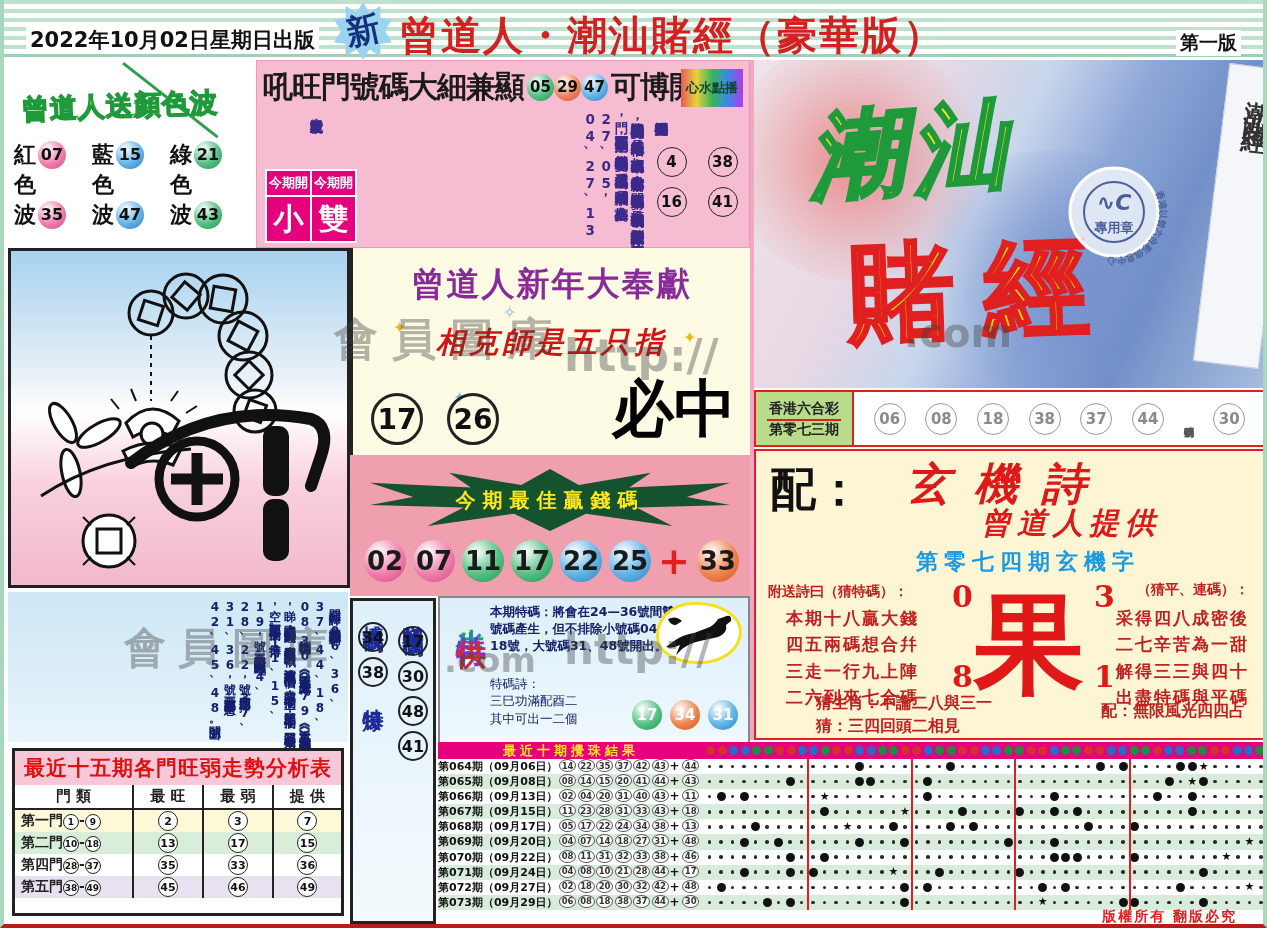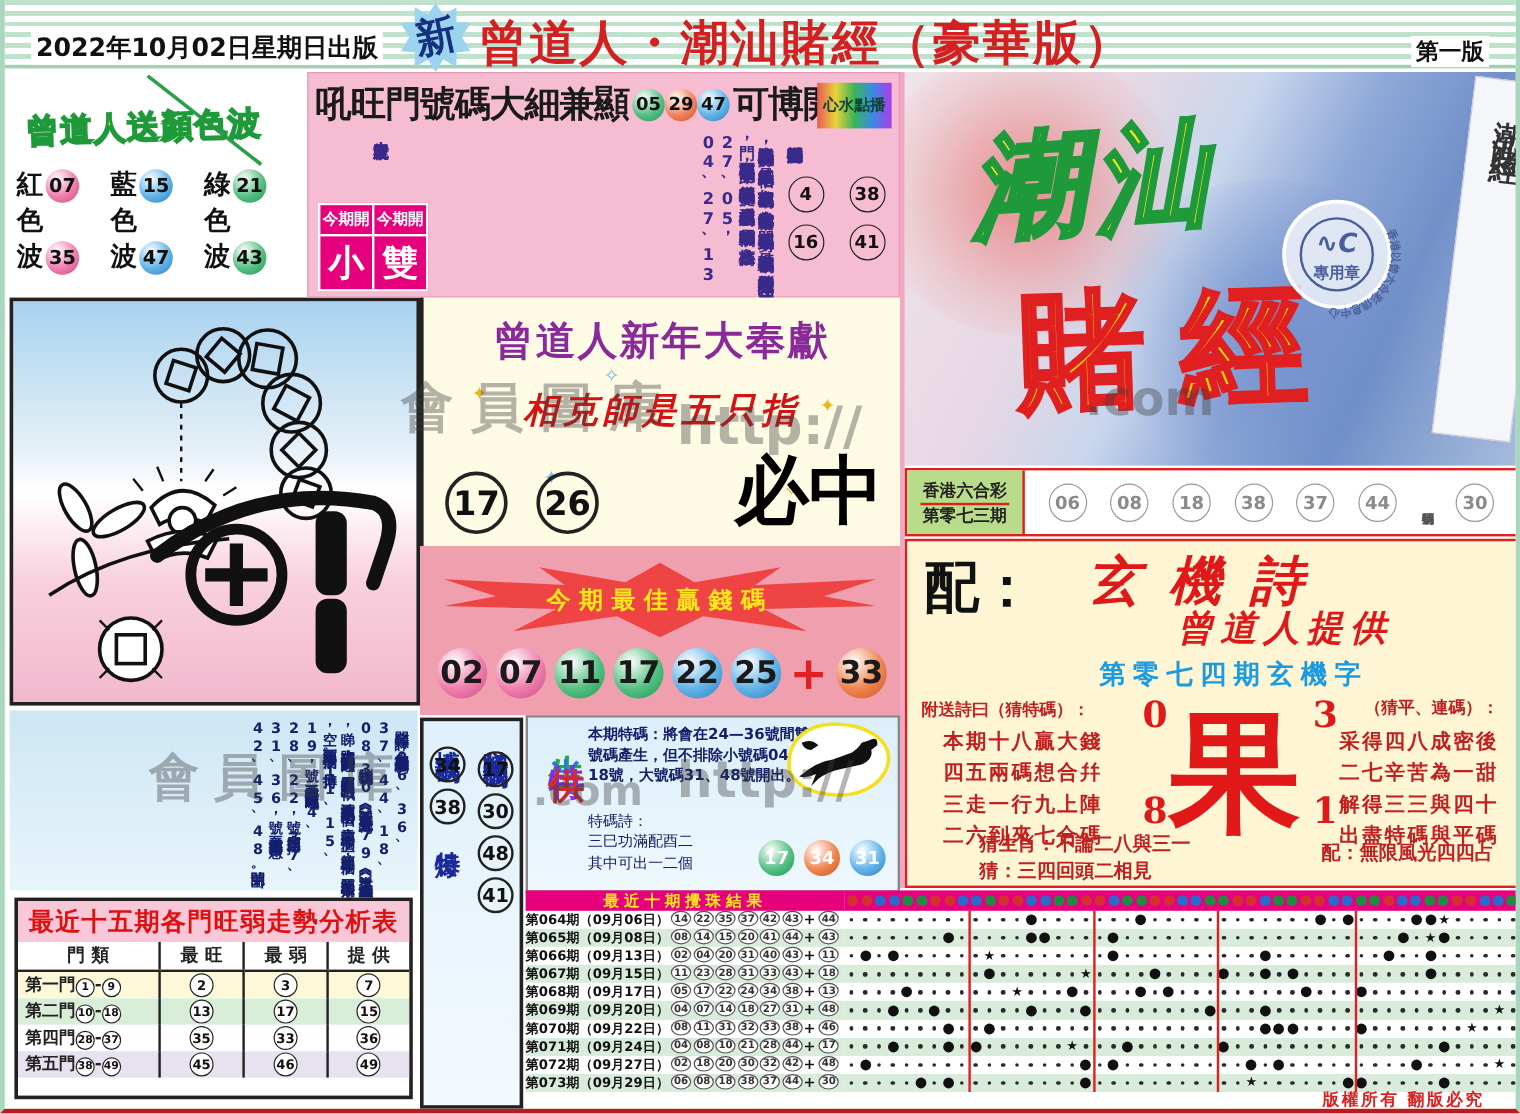--- a/index.html
+++ b/index.html
@@ -84,21 +84,21 @@
   .newyear { position:absolute; left:346px; top:248px; width:400px; height:207px; background:#fdfbe4; border-left:3px solid #222; overflow:hidden;}
   .ny-title { margin-top:14px; text-align:center; font-size:33px; font-weight:bold; color:#8a2a9a; letter-spacing:2px;}
   .ny-hand { margin-top:16px; text-align:center; font-size:29px; font-weight:bold; font-style:italic; color:#d41414; letter-spacing:4px;}
   .ny-row { position:absolute; left:18px; bottom:10px; display:flex; align-items:center; gap:24px;}
   .ny-row .circ { width:52px; height:52px; font-size:28px; border-width:3px; background:transparent;}
   .ny-sure { position:absolute; right:14px; bottom:4px; font-size:62px; font-weight:bold; color:#000000;}
   .sparkle { position:absolute; font-size:16px; color:#e8b820;}
   .sparkle.b { color:#7ab8e8;}
 
   .bestbuy { position:absolute; left:346px; top:455px; width:400px; height:141px; background:#ef9fae; overflow:hidden;}
-  .bb-star { position:absolute; left:20px; top:14px; width:360px; height:62px; background:#ef4444;
+  .bb-star { position:absolute; left:20px; top:14px; width:360px; height:62px; background:#14532d;
     clip-path:polygon(50% 0,58% 26%,78% 6%,72% 30%,100% 22%,88% 45%,100% 58%,74% 62%,84% 92%,60% 72%,50% 100%,40% 72%,16% 92%,26% 62%,0 58%,12% 45%,0 22%,28% 30%,22% 6%,42% 26%);
     display:flex; align-items:center; justify-content:center; filter:drop-shadow(0 0 2px #1a7ae0);}
   .bb-star span { color:#ffe81a; font-size:20px; font-weight:bold; letter-spacing:7px;}
   .bb-row { position:absolute; left:14px; bottom:14px; display:flex; align-items:center; gap:7px;}
   .bb-row .ball { width:42px; height:42px; font-size:26px; color:#1a1a1a;}
   .bb-plus { font-size:38px; font-weight:bold; color:#e02020; line-height:40px;}
 
   .watch { position:absolute; left:346px; top:598px; width:86px; height:326px; border:3px solid #222;
     background:linear-gradient(180deg,#dff0fa,#f4fafd); display:flex; flex-direction:row;}
   .watch .col { flex:1; display:flex; flex-direction:column; align-items:center; padding-top:8px; gap:5px;}

